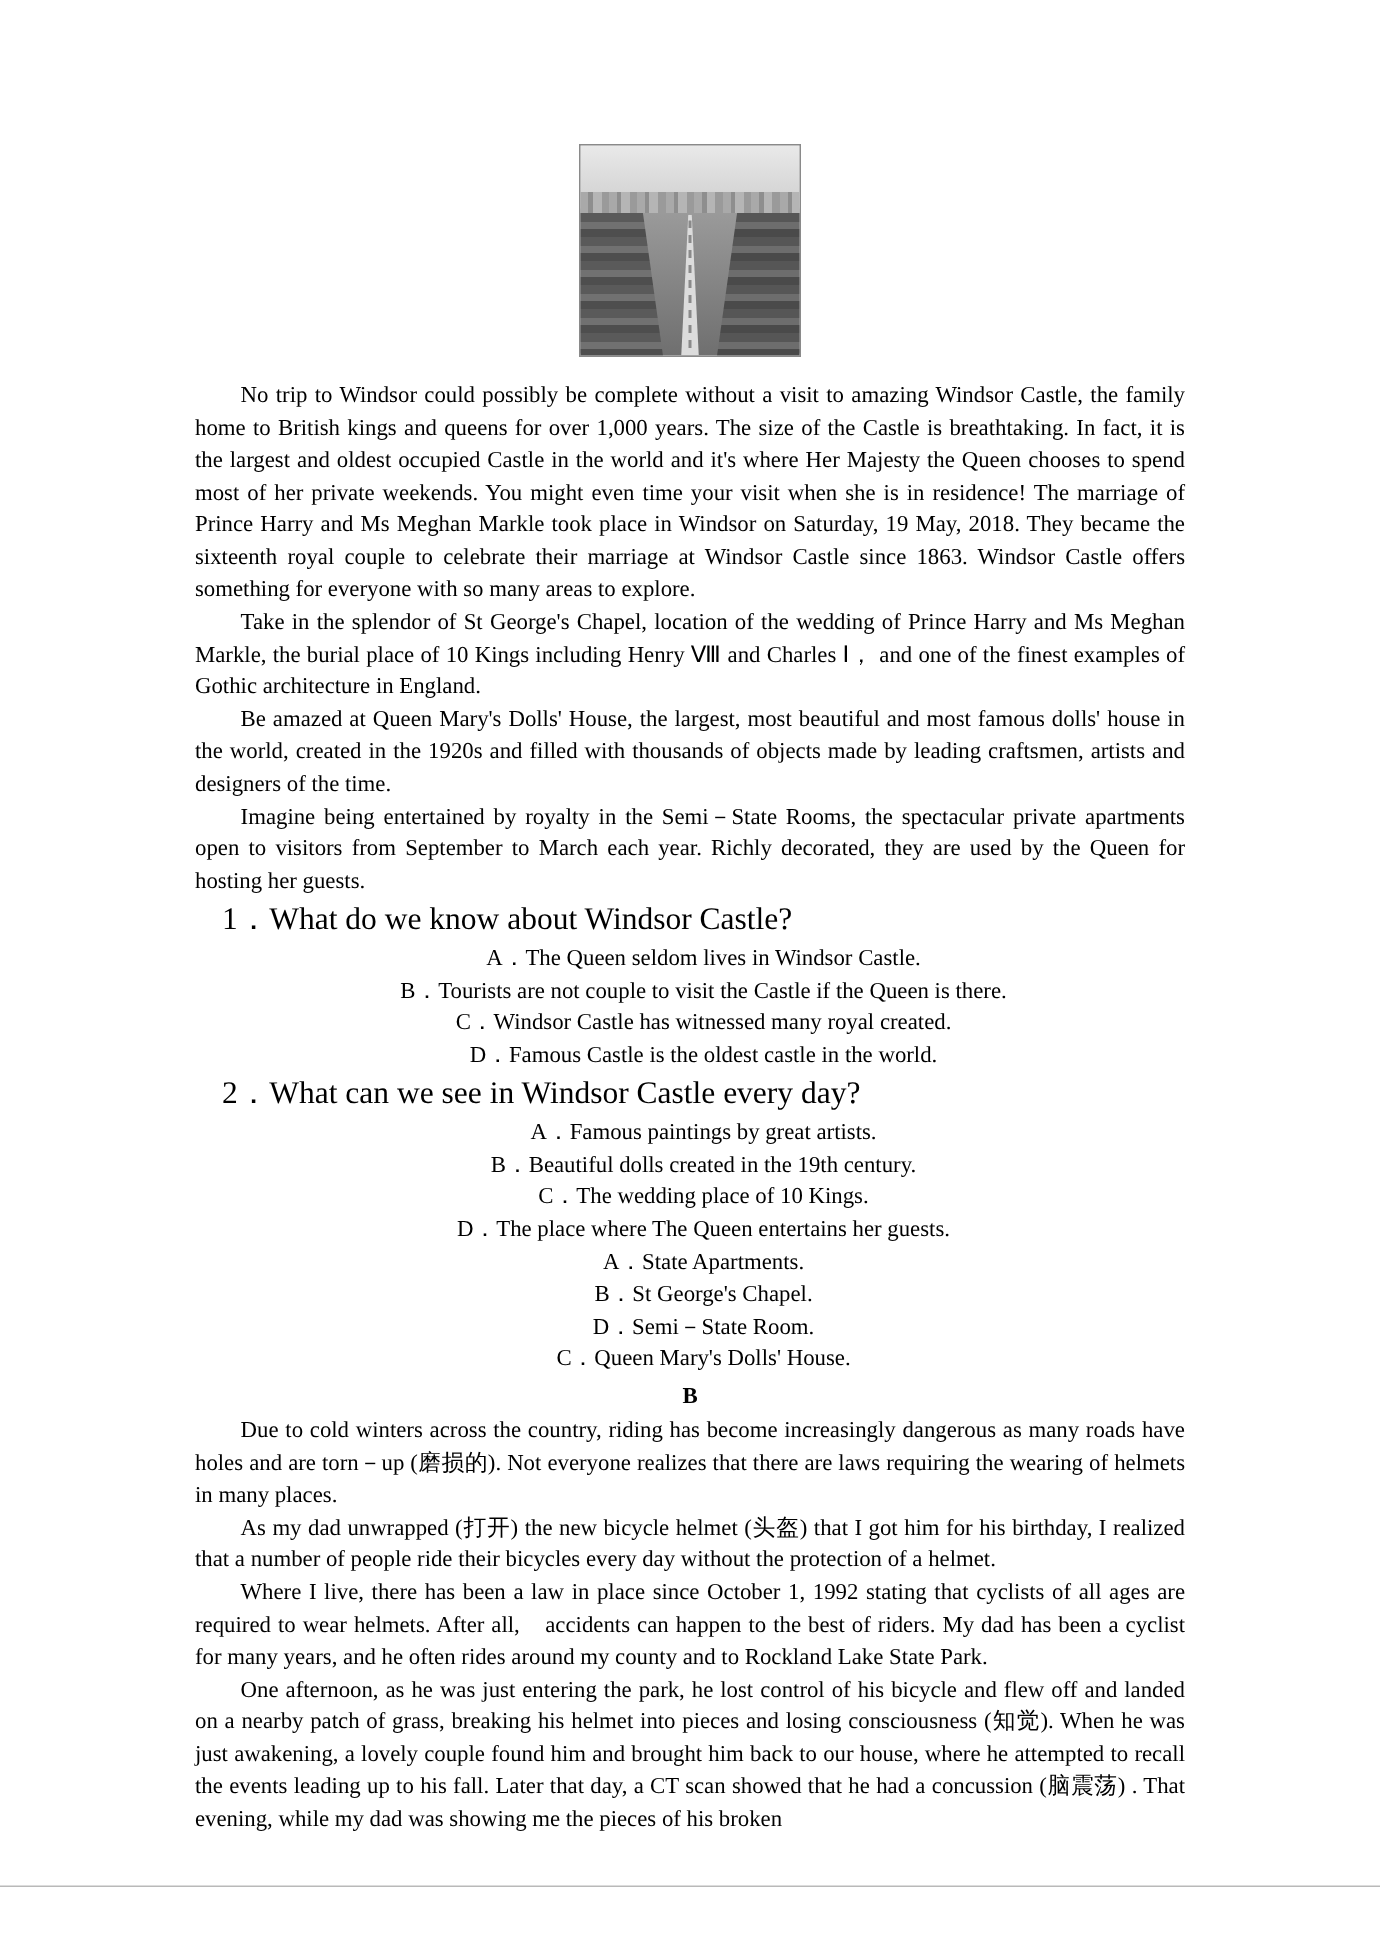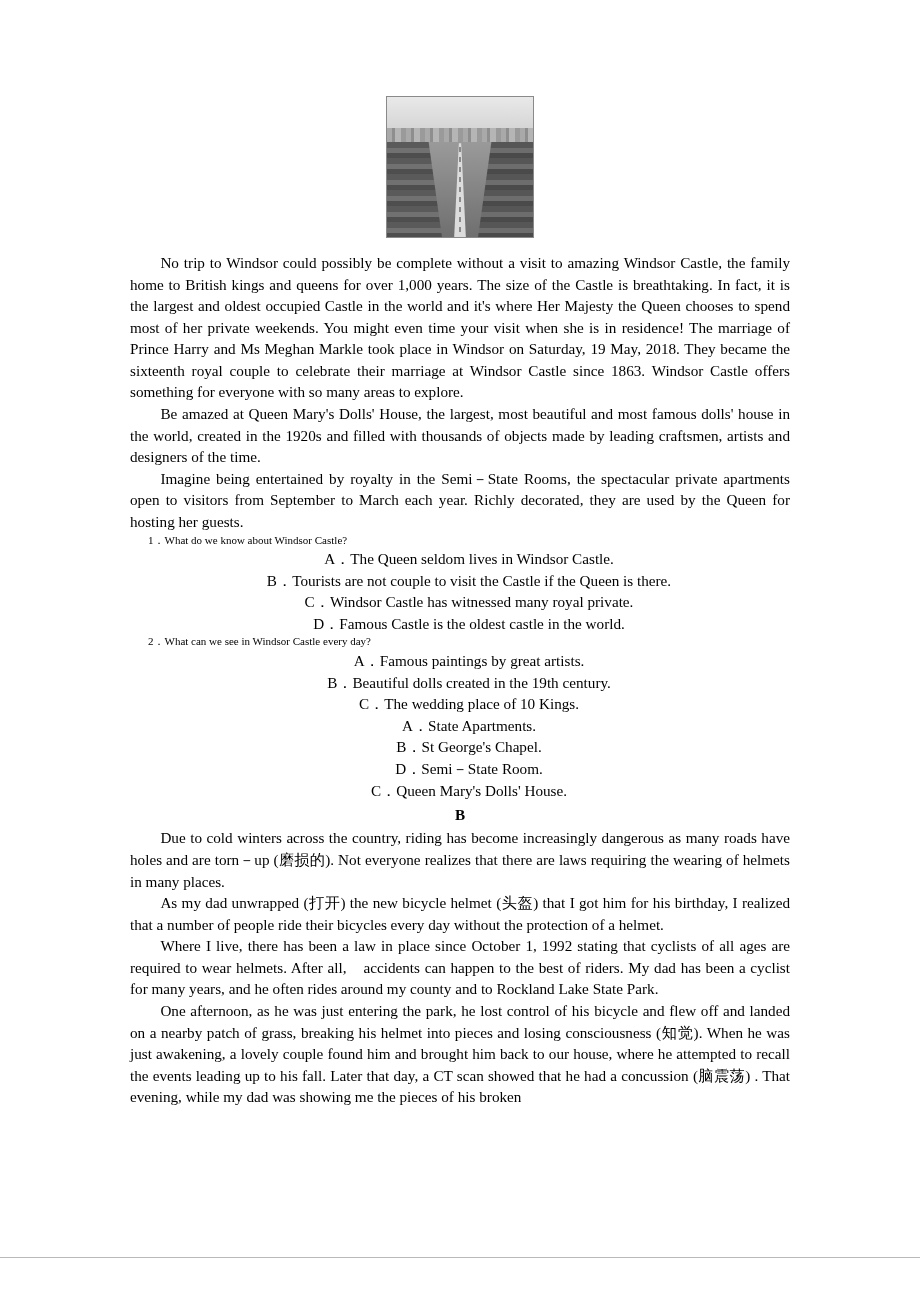--- a/index.html
+++ b/index.html
@@ -100,21 +100,21 @@
   }
   .center-label {
     text-align: center;
     font-weight: bold;
     font-size: 15.2px;
     line-height: 1.6;
     margin: 2px 0 0 0;
   }
   .qline {
     margin: 0;
-    font-size: 11px;
+    font-size: 21px;
     line-height: 1.42;
     padding-left: 18px;
     text-align: left;
   }
   .opt {
     margin: 0;
     font-size: 15.2px;
     line-height: 1.42;
     padding-left: 18px;
     text-align: center;
@@ -141,35 +141,37 @@
       <div class="fig-ground"></div>
       <div class="fig-treesL"></div>
       <div class="fig-treesR"></div>
       <div class="fig-road"></div>
       <div class="fig-road-line"></div>
     </div>
   </div>
 
   <div class="passage-block">
     <p class="indent">No trip to Windsor could possibly be complete without a visit to amazing Windsor Castle, the family home to British kings and queens for over 1,000 years. The size of the Castle is breathtaking. In fact, it is the largest and oldest occupied Castle in the world and it's where Her Majesty the Queen chooses to spend most of her private weekends. You might even time your visit when she is in residence! The marriage of Prince Harry and Ms Meghan Markle took place in Windsor on Saturday, 19 May, 2018. They became the sixteenth royal couple to celebrate their marriage at Windsor Castle since 1863. Windsor Castle offers something for everyone with so many areas to explore.</p>
+    <p class="indent">Take in the splendor of St George's Chapel, location of the wedding of Prince Harry and Ms Meghan Markle, the burial place of 10 Kings including Henry Ⅷ and Charles Ⅰ， and one of the finest examples of Gothic architecture in England.</p>
     <p class="indent">Be amazed at Queen Mary's Dolls' House, the largest, most beautiful and most famous dolls' house in the world, created in the 1920s and filled with thousands of objects made by leading craftsmen, artists and designers of the time.</p>
     <p class="indent">Imagine being entertained by royalty in the Semi－State Rooms, the spectacular private apartments open to visitors from September to March each year. Richly decorated, they are used by the Queen for hosting her guests.</p>
   </div>
 
   <div>
     <p class="qline">1．What do we know about Windsor Castle?</p>
     <p class="opt">A．The Queen seldom lives in Windsor Castle.</p>
     <p class="opt">B．Tourists are not couple to visit the Castle if the Queen is there.</p>
-    <p class="opt">C．Windsor Castle has witnessed many royal private.</p>
+    <p class="opt">C．Windsor Castle has witnessed many royal created.</p>
     <p class="opt">D．Famous Castle is the oldest castle in the world.</p>
 
     <p class="qline">2．What can we see in Windsor Castle every day?</p>
     <p class="opt">A．Famous paintings by great artists.</p>
     <p class="opt">B．Beautiful dolls created in the 19th century.</p>
     <p class="opt">C．The wedding place of 10 Kings.</p>
+    <p class="opt">D．The place where The Queen entertains her guests.</p>
 
     <p class="opt">A．State Apartments.</p>
     <p class="opt">B．St George's Chapel.</p>
     <p class="opt">D．Semi－State Room.</p>
     <p class="opt">C．Queen Mary's Dolls' House.</p>
   </div>
 
   <p class="center-label">B</p>
 
   <div class="passage-block">

